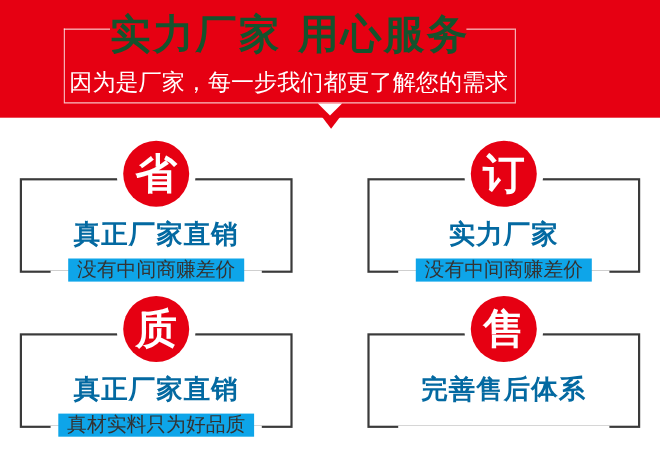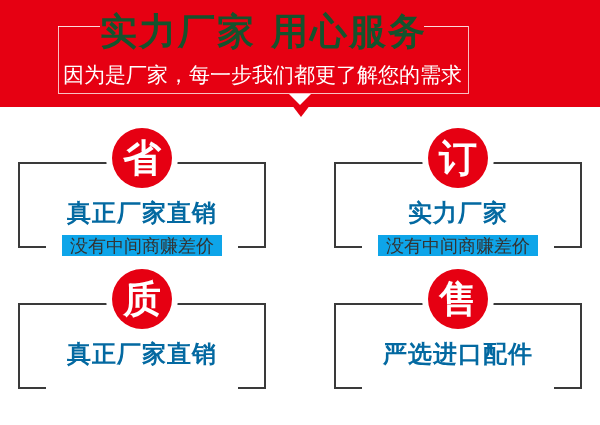--- a/index.html
+++ b/index.html
@@ -98,20 +98,21 @@
   <div class="card-circle">订</div>
   <div class="card-title">实力厂家</div>
   <div class="card-subtitle"><span>没有中间商赚差价</span></div>
 </div>
 
 <div class="card" style="left:18px; top:303px;">
   <div class="card-frame"></div>
   <div class="card-bottom-gap"></div>
   <div class="card-circle">质</div>
   <div class="card-title">真正厂家直销</div>
+  <div class="card-subtitle"><span>真材实料只为好品质</span></div>
 </div>
 
 <div class="card" style="left:334px; top:303px;">
   <div class="card-frame"></div>
   <div class="card-bottom-gap"></div>
   <div class="card-circle">售</div>
-  <div class="card-title">严选进口配件</div>
+  <div class="card-title">完善售后体系</div>
 </div>
 
 </body></html>

